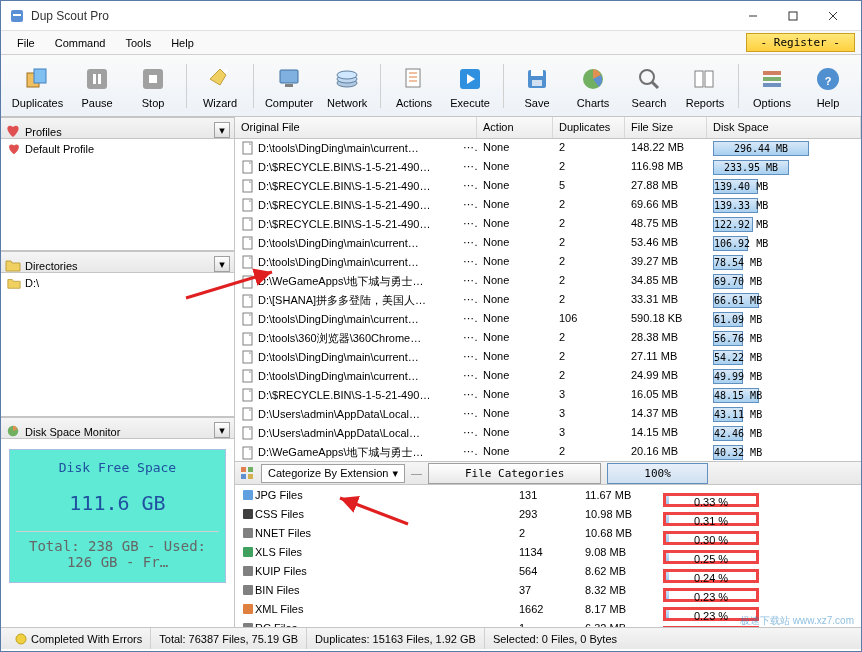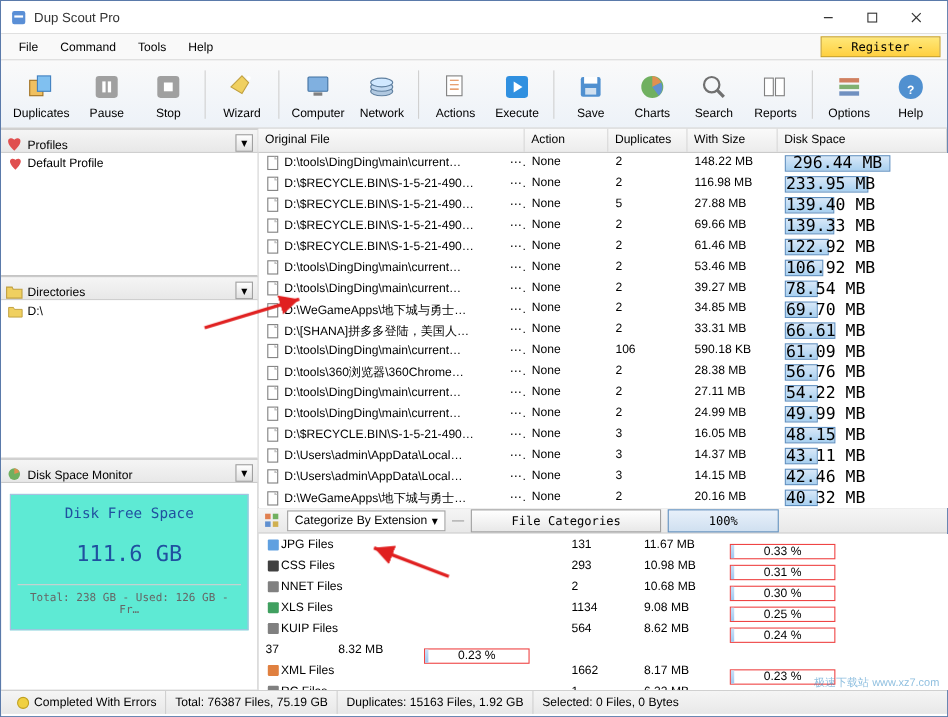--- a/index.html
+++ b/index.html
@@ -23,45 +23,45 @@
 .panel-hdr .plabel { flex: 1; }
 .panel-hdr .pdd { width: 16px; height: 16px; border: 1px solid #a0a0a0; background: linear-gradient(#fff,#e0e0e0); display: flex; align-items: center; justify-content: center; cursor: pointer; }
 .panel-body { flex: 1; background: #fff; overflow: auto; border-bottom: 1px solid #c5c5c5; }
 .panel-item { padding: 3px 6px; display: flex; align-items: center; gap: 4px; cursor: pointer; }
 .panel-body.profiles { height: 112px; flex: none; }
 .panel-body.dirs { height: 144px; flex: none; }
 .disk-monitor { flex: 1; padding: 6px; }
 .disk-free-box { border: 1px solid #a8c0e0; background: #5eead4; margin: 4px 2px; padding: 6px; text-align: center; }
 .disk-free-title { color: #2050a0; font-family: monospace; font-size: 13px; padding: 4px 0; }
 .disk-free-val { font-family: monospace; font-size: 20px; color: #2050a0; padding: 12px 0; }
-.disk-info { font-family: monospace; font-size: 10px; color: #666; padding: 6px 4px; border-top: 1px solid #d0d0d0; margin-top: 4px; }
+.disk-info { font-family: monospace; font-size: 14px; color: #666; padding: 6px 4px; border-top: 1px solid #d0d0d0; margin-top: 4px; }
 .right-pane { flex: 1; display: flex; flex-direction: column; }
 .grid-hdr { height: 22px; display: flex; background: linear-gradient(#fafafa, #ececec); border-bottom: 1px solid #c5c5c5; }
 .grid-hdr .col { padding: 4px 6px; border-right: 1px solid #d8d8d8; }
 .grid-body { flex: 1; overflow-y: auto; overflow-x: hidden; background: #fff; }
 .grid-row { display: flex; height: 19px; align-items: flex-start; cursor: pointer; }
 .grid-row .cell { padding: 2px 6px; white-space: nowrap; overflow: hidden; text-overflow: ellipsis; }
 .col-file { width: 222px; display: flex; align-items: center; gap: 3px; }
 .col-mark { width: 20px; text-align: center; }
 .col-action { width: 76px; }
 .col-dup { width: 72px; }
 .col-size { width: 82px; }
 .col-space { width: 120px; }
-.bar { display: inline-block; height: 15px; background: linear-gradient(#d8e8f8,#a8d0f0); border: 1px solid #6090c0; text-align: center; font-family: monospace; font-size: 15px; line-height: 13px; width: 96px; }
+.bar { display: inline-block; height: 15px; background: linear-gradient(#d8e8f8,#a8d0f0); border: 1px solid #6090c0; text-align: center; font-family: monospace; font-size: 10px; line-height: 13px; width: 96px; }
 .cat-bar { height: 24px; display: flex; align-items: center; gap: 6px; padding: 2px 4px; background: linear-gradient(#f5f5f5,#e8e8e8); border-top: 1px solid #c5c5c5; border-bottom: 1px solid #c5c5c5; }
 .cat-dd { border: 1px solid #a0a0a0; background: #fff; padding: 2px 6px; display: flex; align-items: center; gap: 4px; font-family: monospace; cursor: pointer; }
 .cat-btn { border: 1px solid #a0a0a0; background: linear-gradient(#fff,#e8e8e8); padding: 3px 36px; font-family: monospace; cursor: pointer; }
 .pct-btn { border: 1px solid #6090c0; background: linear-gradient(#e8f0fa,#d0e0f0); padding: 3px 36px; font-family: monospace; cursor: pointer; }
 .cat-grid { flex: 1; overflow: auto; background: #fff; position: relative; }
 .cat-row { display: flex; height: 19px; align-items: center; }
 .cat-row .cname { width: 278px; padding: 2px 6px; display: flex; align-items: center; gap: 0; }
 .cat-row .ccount { width: 66px; padding: 2px 6px; }
 .cat-row .csize { width: 84px; padding: 2px 6px; }
 .cat-row .cpct { width: 120px; }
-.pctbar { display: inline-block; height: 14px; border: 1px solid #ef4444; width: 96px; position: relative; background: #fff; text-align: center; font-family: monospace; font-size: 10px; line-height: 12px; margin-top: 12px; }
+.pctbar { display: inline-block; height: 14px; border: 3px solid #ef4444; width: 96px; position: relative; background: #fff; text-align: center; font-family: monospace; font-size: 10px; line-height: 12px; margin-top: 12px; }
 .pctbar .fill { position: absolute; left: 0; top: 0; bottom: 0; background: linear-gradient(#c8e0f8,#a0c8f0); }
 .pctbar .txt { position: relative; }
 .statusbar { height: 22px; display: flex; align-items: center; background: linear-gradient(#f5f5f5,#e8e8e8); border-top: 1px solid #c5c5c5; padding: 0 6px; font-size: 11px; }
 .status-seg { display: flex; align-items: center; gap: 4px; padding: 0 8px; border-right: 1px solid #d0d0d0; height: 100%; }
 .arrow-annotation { position: absolute; pointer-events: none; }
 .fileicon { width: 14px; height: 14px; flex-shrink: 0; }
 .watermark { position: absolute; right: 8px; bottom: 24px; opacity: 0.5; font-size: 10px; color: #2080c0; pointer-events: none; }
 </style>
 </head>
 <body>
@@ -287,21 +287,21 @@
         <div class="disk-info">Total: 238 GB - Used: 126 GB - Fr…</div>
       </div>
     </div>
   </div>
 
   <div class="right-pane">
     <div class="grid-hdr">
       <div class="col" style="width:242px">Original File</div>
       <div class="col" style="width:76px">Action</div>
       <div class="col" style="width:72px">Duplicates</div>
-      <div class="col" style="width:82px">With Size</div>
+      <div class="col" style="width:82px">File Size</div>
       <div class="col" style="flex:1">Disk Space</div>
     </div>
     <div class="grid-body" id="grid-body" style="height:322px;flex:none">
         <div class="grid-row">
           <div class="cell col-file">
             <svg class="fileicon" viewBox="0 0 14 14">
               <rect x="2" y="1" width="9" height="12" fill="#fff" stroke="#808080"></rect>
               <path d="M8 1 L11 4 L8 4 Z" fill="#c0c0c0"></path>
             </svg>
             <span>D:\tools\DingDing\main\current…</span>
@@ -358,21 +358,21 @@
           <div class="cell col-file">
             <svg class="fileicon" viewBox="0 0 14 14">
               <rect x="2" y="1" width="9" height="12" fill="#fff" stroke="#808080"></rect>
               <path d="M8 1 L11 4 L8 4 Z" fill="#c0c0c0"></path>
             </svg>
             <span>D:\$RECYCLE.BIN\S-1-5-21-490…</span>
           </div>
           <div class="cell col-mark">⋯</div>
           <div class="cell col-action">None</div>
           <div class="cell col-dup">2</div>
-          <div class="cell col-size">61.46 MB</div>
+          <div class="cell col-size">48.75 MB</div>
           <div class="cell col-space"><span class="bar" style="width:40px">122.92 MB</span></div>
         </div>
         <div class="grid-row">
           <div class="cell col-file">
             <svg class="fileicon" viewBox="0 0 14 14">
               <rect x="2" y="1" width="9" height="12" fill="#fff" stroke="#808080"></rect>
               <path d="M8 1 L11 4 L8 4 Z" fill="#c0c0c0"></path>
             </svg>
             <span>D:\tools\DingDing\main\current…</span>
           </div>
@@ -603,20 +603,26 @@
             <svg class="fileicon" viewBox="0 0 14 14">
               <rect x="2" y="2" width="10" height="10" fill="#808080" rx="1"></rect>
             </svg>
             <span>KUIP Files</span>
           </div>
           <div class="ccount">564</div>
           <div class="csize">8.62 MB</div>
           <div class="cpct"><span class="pctbar"><span class="fill" style="width:3%"></span><span class="txt">0.24 %</span></span></div>
         </div>
         <div class="cat-row">
+          <div class="cname">
+            <svg class="fileicon" viewBox="0 0 14 14">
+              <rect x="2" y="2" width="10" height="10" fill="#808080" rx="1"></rect>
+            </svg>
+            <span>BIN Files</span>
+          </div>
           <div class="ccount">37</div>
           <div class="csize">8.32 MB</div>
           <div class="cpct"><span class="pctbar"><span class="fill" style="width:3%"></span><span class="txt">0.23 %</span></span></div>
         </div>
         <div class="cat-row">
           <div class="cname">
             <svg class="fileicon" viewBox="0 0 14 14">
               <rect x="2" y="2" width="10" height="10" fill="#e08040" rx="1"></rect>
             </svg>
             <span>XML Files</span>

